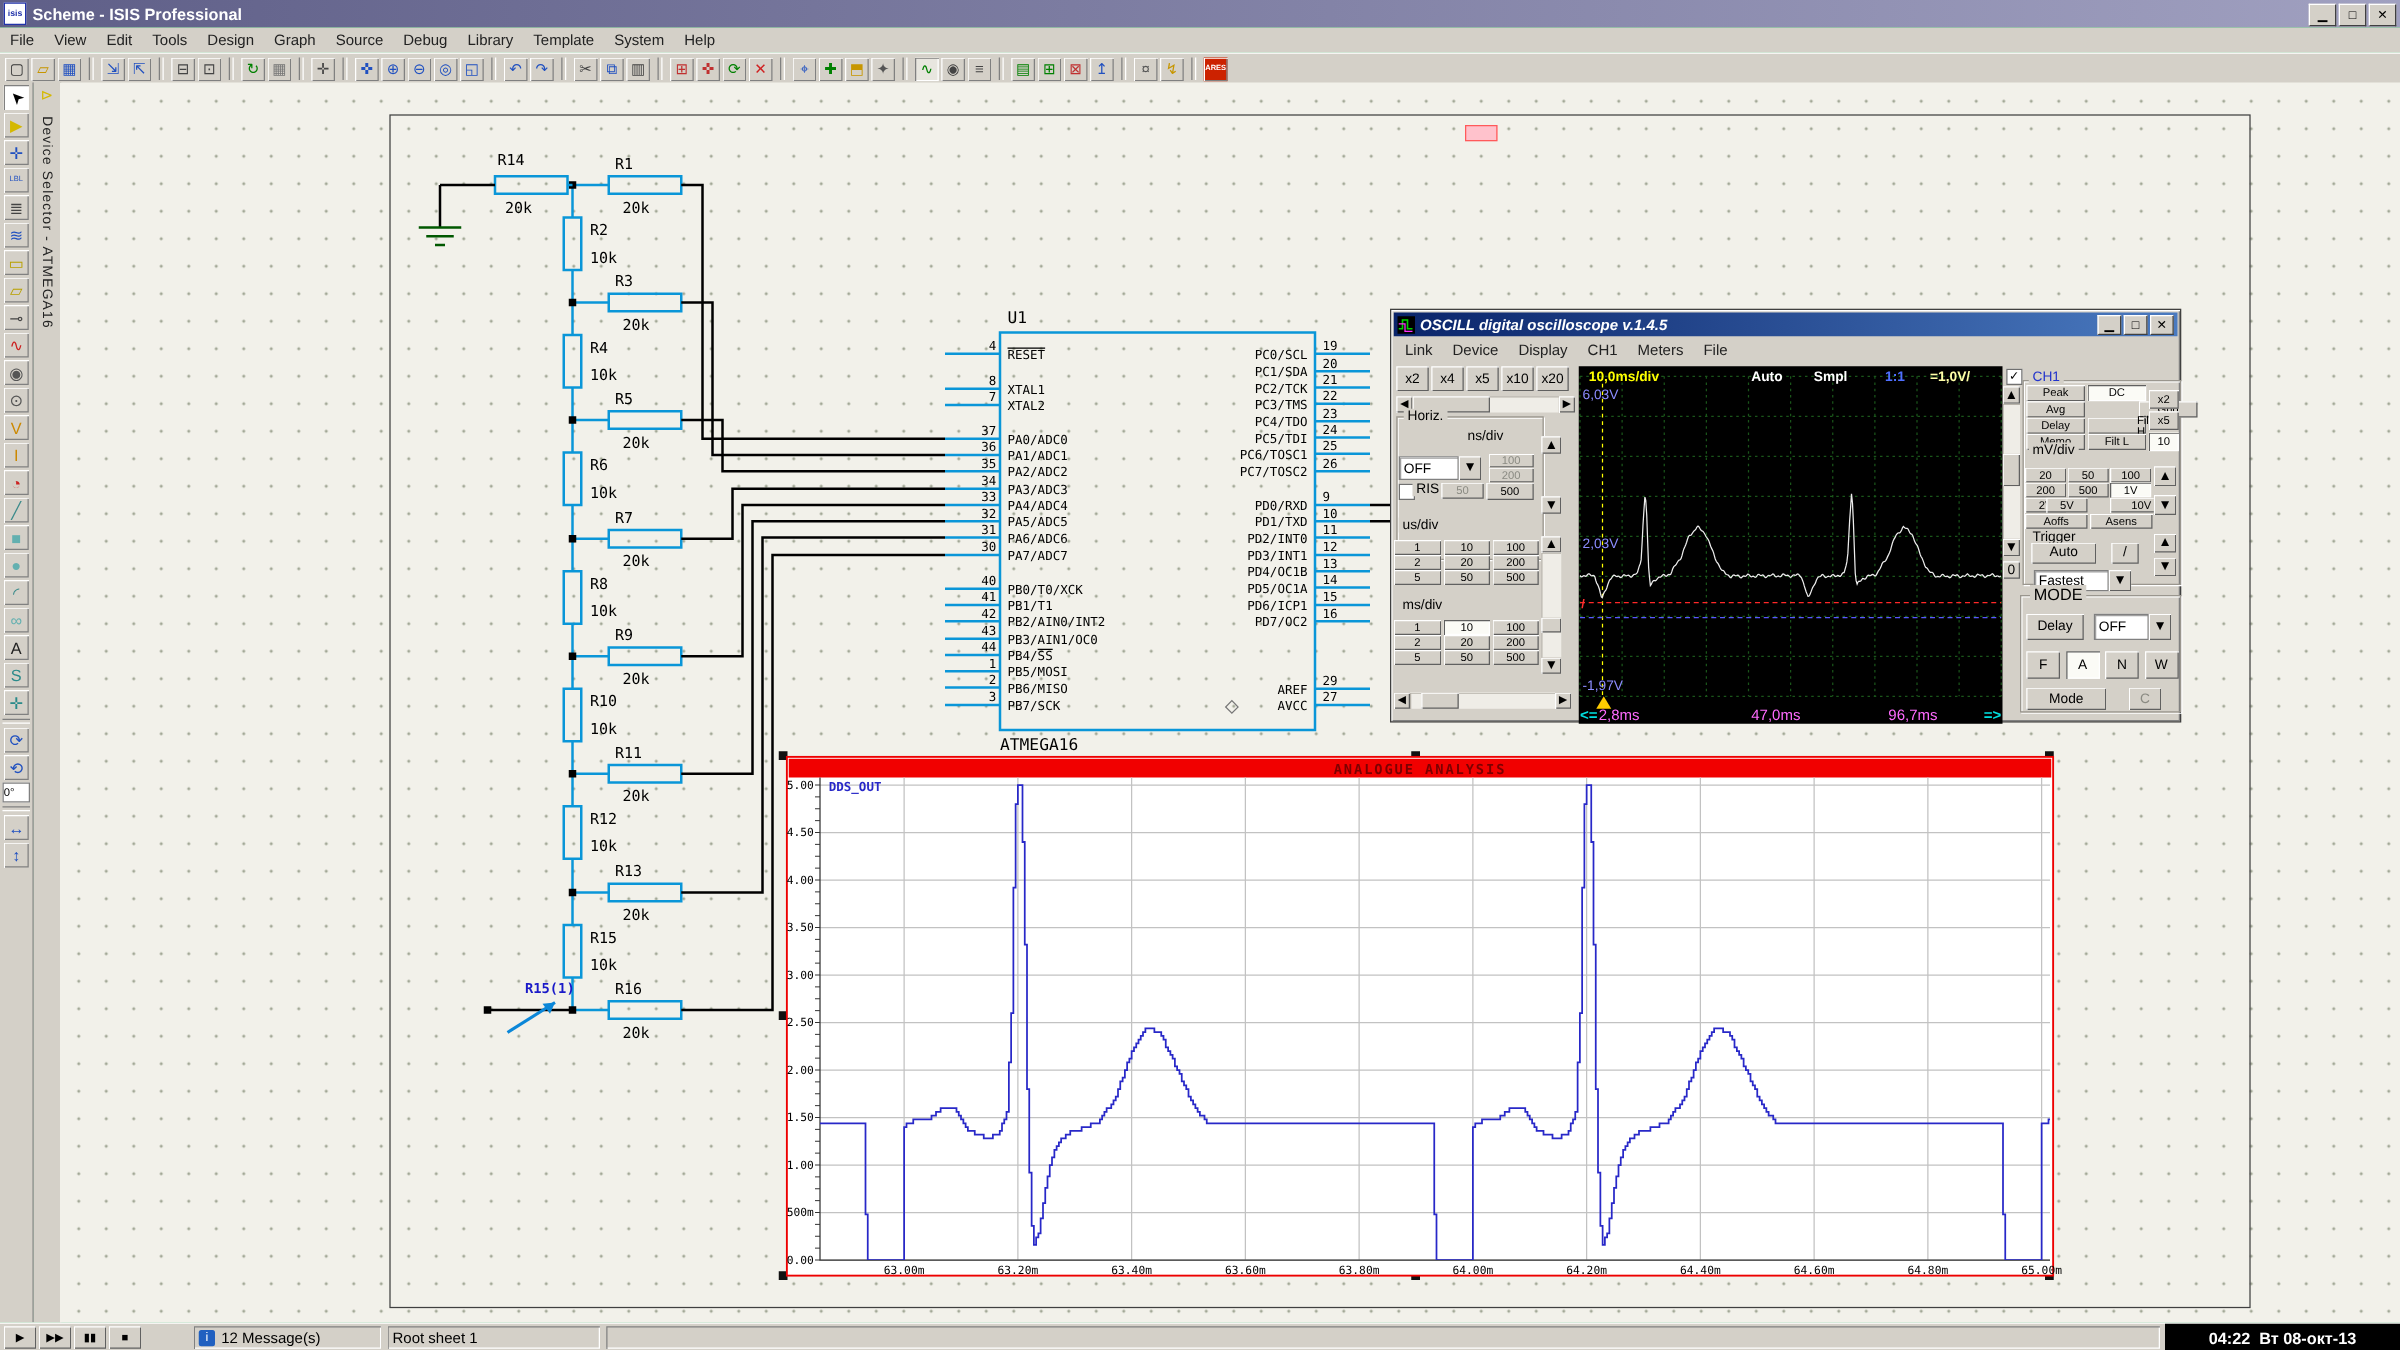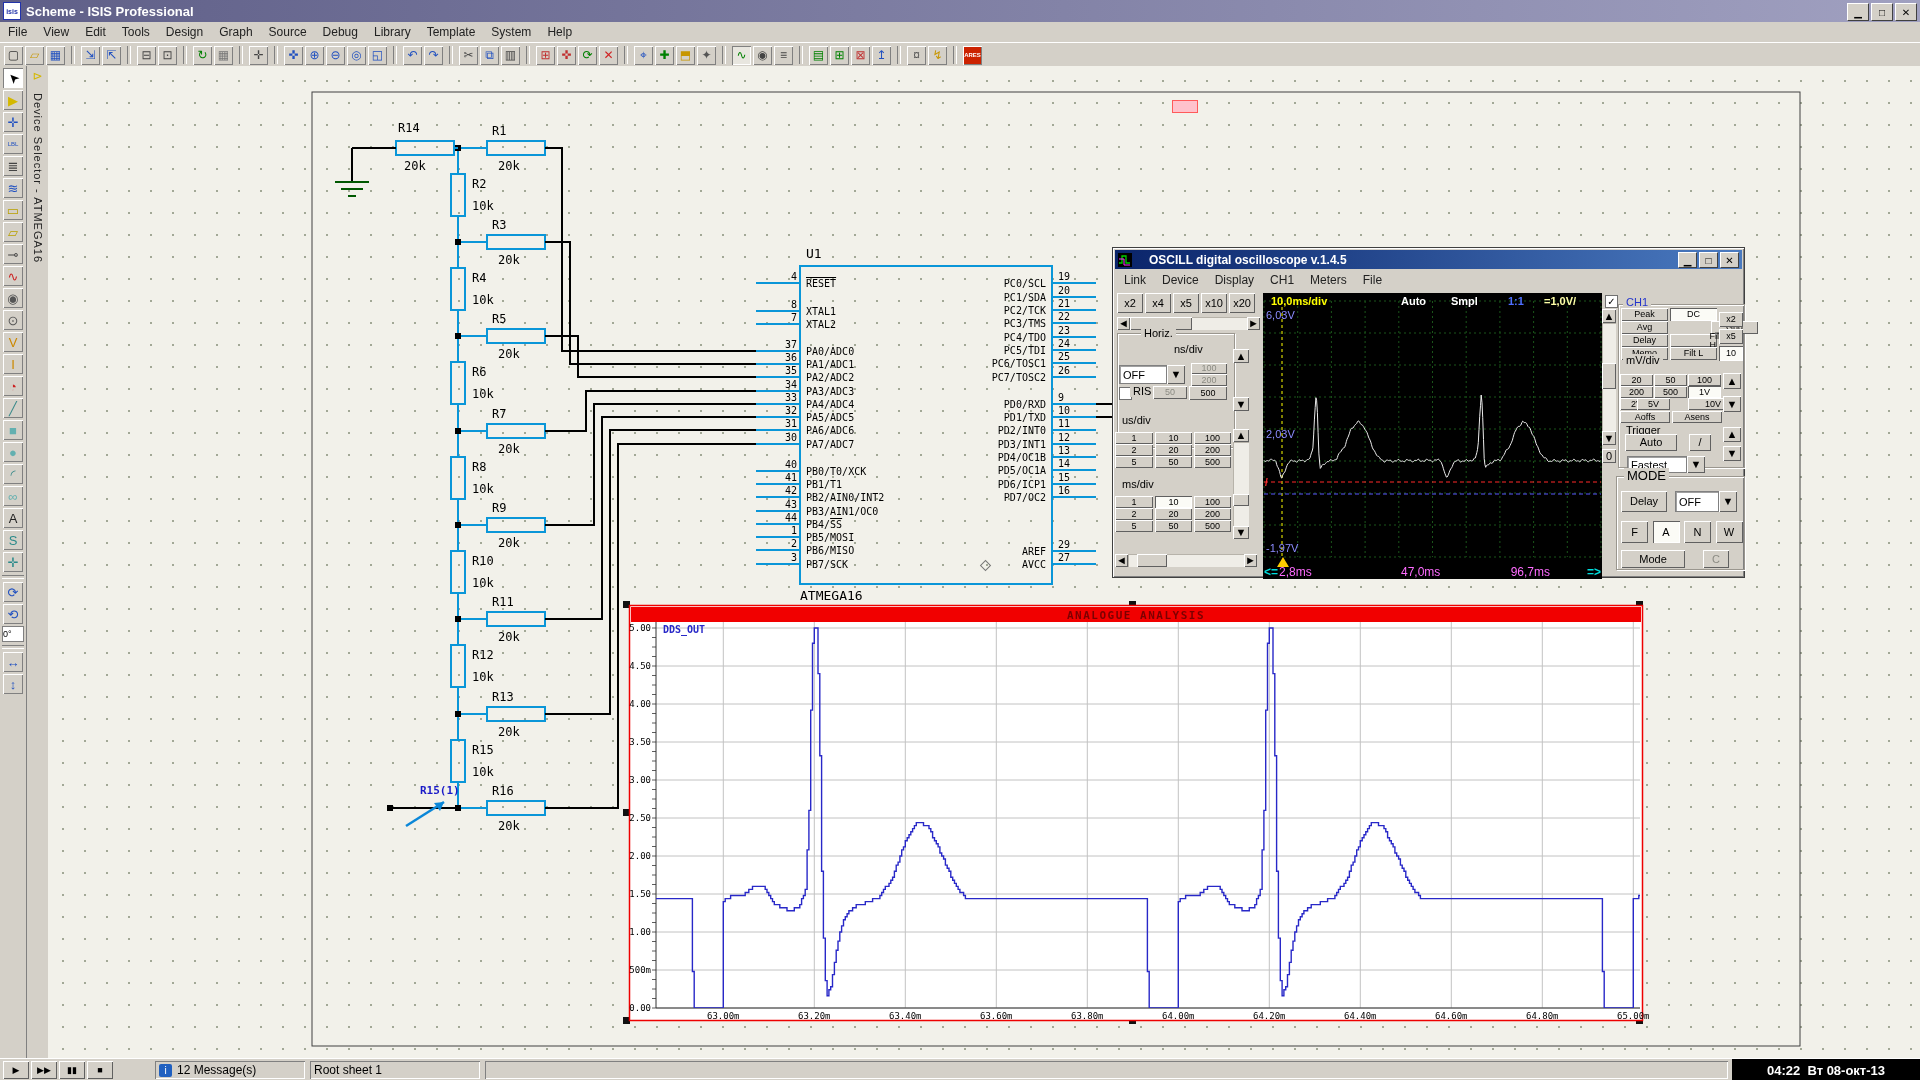--- a/index.html
+++ b/index.html
@@ -43,21 +43,21 @@
   
   #canvas-bg{left:48px;top:66px;width:1872px;height:992px;background-color:#f2f1ea;
              background-image:radial-gradient(#a2a896 1px,transparent 1.4px);background-size:22px 22px;
              background-position:4px 4px;}
   svg{position:absolute;}
   
   #oscill{left:1112px;top:247px;width:633px;height:331px;background:#d4d0c8;border:1px solid #404040;
           box-shadow:inset 1px 1px 0 #fff,inset -1px -1px 0 #808080;z-index:30;box-sizing:border-box;}
   #oscill-titlebar{left:2px;top:2px;width:627px;height:19px;background:linear-gradient(90deg,#0a246a,#4a7ac0);
                    display:flex;align-items:center;}
-  #oscill-titlebar .ttext{color:#fff;font-weight:bold;font-size:12px;margin-left:17px;}
+  #oscill-titlebar .ttext{color:#fff;font-weight:bold;font-size:12px;margin-left:4px;font-style:italic;}
   #oscill-menu{left:3px;top:22px;width:620px;height:20px;display:flex;align-items:center;}
   .b3{position:absolute;background:#d4d0c8;box-shadow:inset 1px 1px 0 #fff,inset -1px -1px 0 #606060;
       display:flex;align-items:center;justify-content:center;font-size:11px;line-height:1;box-sizing:border-box;}
   .b3.on{background:#fbfbf6;box-shadow:inset 1px 1px 0 #606060,inset -1px -1px 0 #fff;}
   .b3.dim{color:#8b8b83;}
   .b3.sm{font-size:9px;}
   .inset{position:absolute;background:#fff;border:1px solid #808080;box-shadow:inset 1px 1px 0 #a0a0a0;
          display:flex;align-items:center;padding-left:3px;box-sizing:border-box;font-size:11px;}
   .gb{position:absolute;border:1px solid #9a968e;box-shadow:1px 1px 0 #fff,inset 1px 1px 0 #fff;}
   .gl{position:absolute;background:#d4d0c8;padding:0 3px;font-size:11px;}
@@ -600,21 +600,21 @@
         <div class="b3 " style="left: 4px; top: 45px; width: 26px; height: 20px;">x2</div>
         <div class="b3 " style="left: 32px; top: 45px; width: 26px; height: 20px;">x4</div>
         <div class="b3 " style="left: 60px; top: 45px; width: 26px; height: 20px;">x5</div>
         <div class="b3 " style="left: 88px; top: 45px; width: 26px; height: 20px;">x10</div>
         <div class="b3 " style="left: 116px; top: 45px; width: 26px; height: 20px;">x20</div>
         <div class="b3 " style="left: 4px; top: 69px; width: 13px; height: 13px;">◄</div>
         <div class="track" style="left: 17px; top: 69px; width: 117px; height: 13px;"></div>
         <div class="b3 " style="left: 17px; top: 69px; width: 62px; height: 13px;"></div>
         <div class="b3 " style="left: 134px; top: 69px; width: 13px; height: 13px;">►</div>
         <div class="gb" style="left: 4px; top: 85px; width: 116px; height: 113px;"></div>
-        <div class="gl" style="left: 28px; top: 79px; text-align: right;">Horiz.</div>
+        <div class="gl" style="left: 10px; top: 79px; text-align: right;">Horiz.</div>
         <div class="gl" style="left: 58px; top: 95px;">ns/div</div>
         <div class="inset" style="left: 6px; top: 117px; width: 48px; height: 19px;">OFF</div>
         <div class="b3 " style="left: 54px; top: 117px; width: 18px; height: 19px;">▼</div>
         <div class="b3 sm dim" style="left: 78px; top: 115px; width: 36px; height: 11px;">100</div>
         <div class="b3 sm dim" style="left: 78px; top: 126px; width: 36px; height: 12px;">200</div>
         <div class="cb" style="left: 6px; top: 139px;"></div>
         <div class="gl" style="left: 17px; top: 137px;">RIS</div>
         <div class="b3 sm dim" style="left: 40px; top: 138px; width: 34px; height: 13px;">50</div>
         <div class="b3 sm" style="left: 76px; top: 138px; width: 38px; height: 14px;">500</div>
         <div class="b3 " style="left: 120px; top: 101px; width: 16px; height: 14px;">▲</div>

